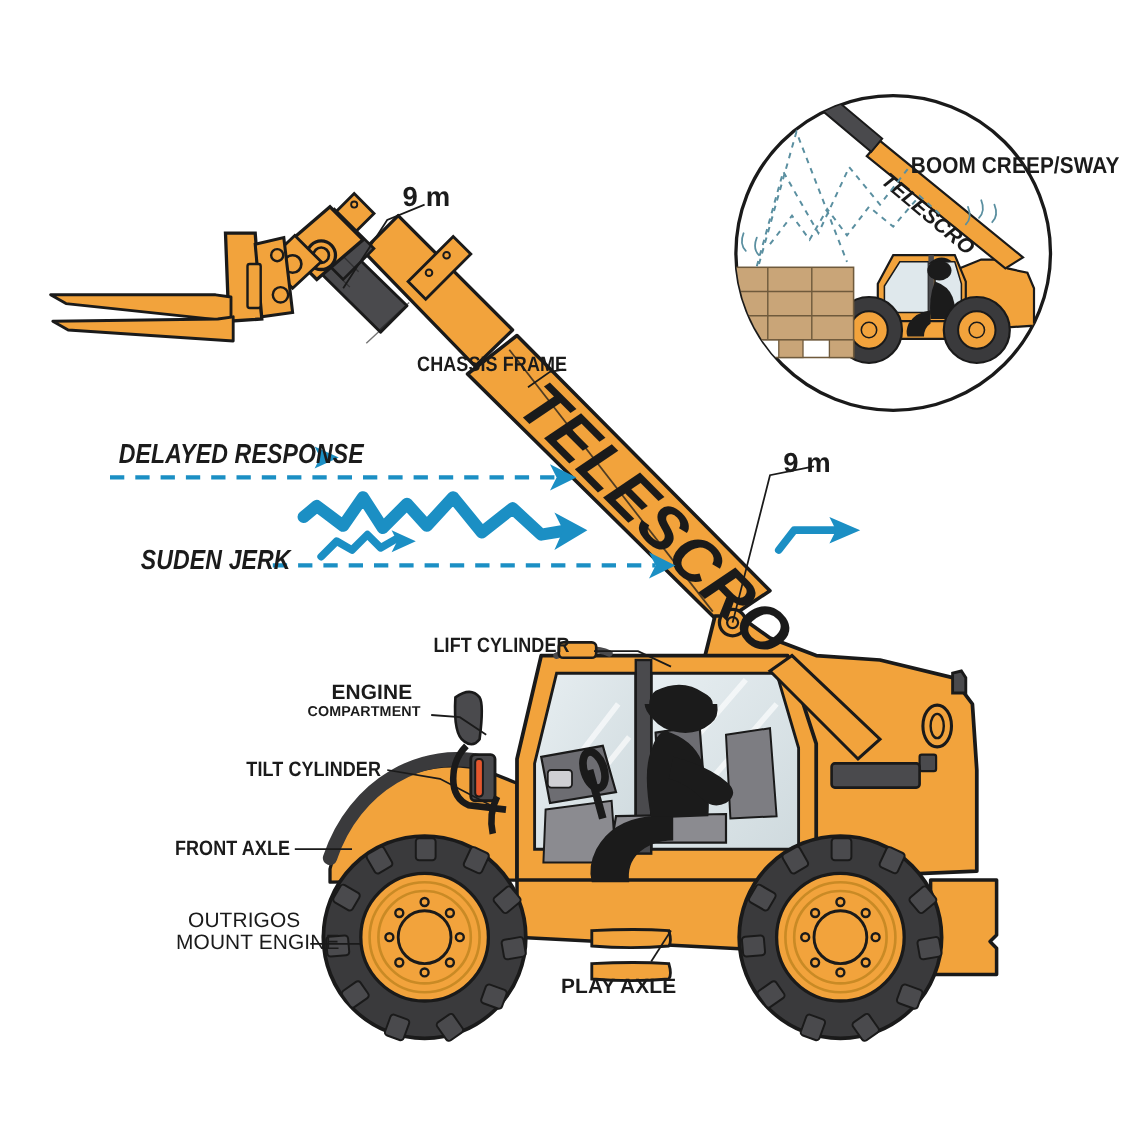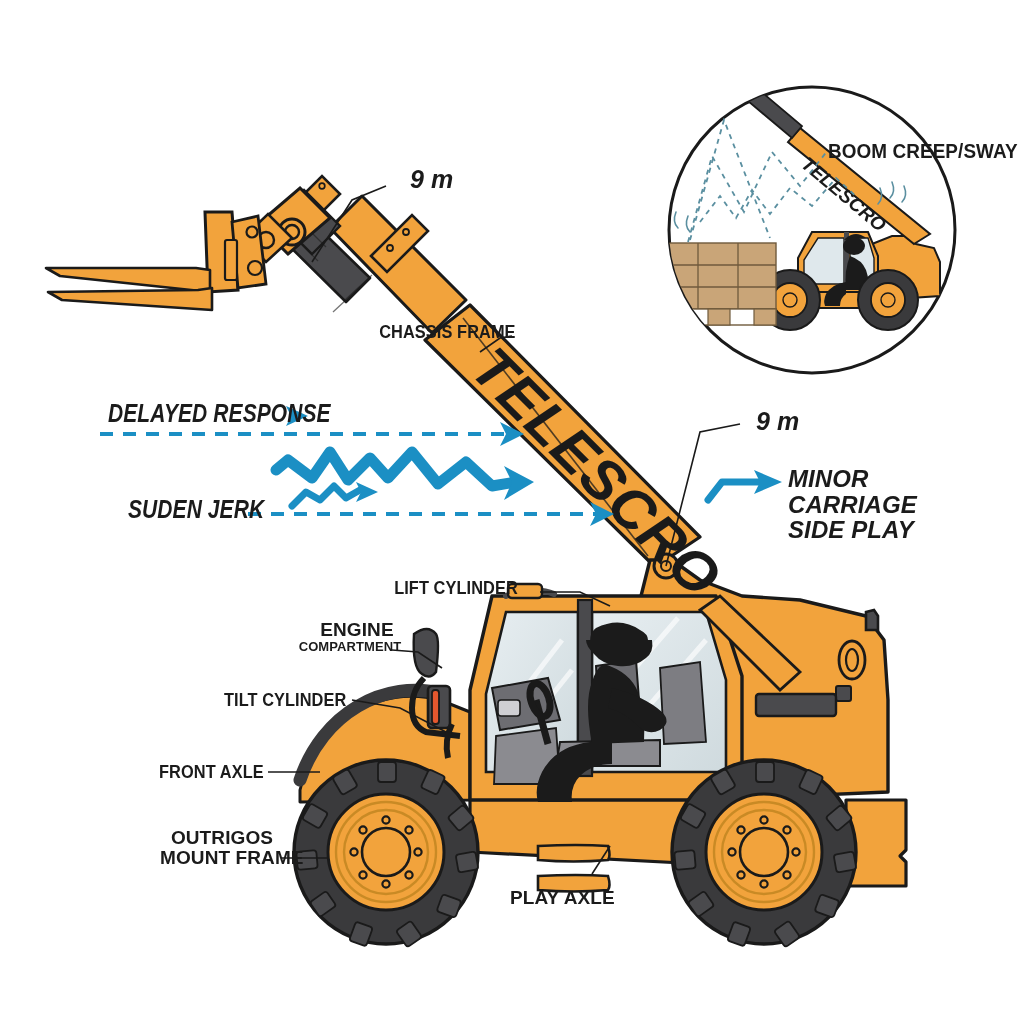--- a/index.html
+++ b/index.html
@@ -1,27 +1,27 @@
 <!DOCTYPE html>
 <html><head>
 <meta charset="utf-8">
 <title>Telehandler Diagram</title>
 <style>
   html,body{margin:0;padding:0;background:#ffffff;}
   body{width:1024px;height:1024px;overflow:hidden;
        font-family:"Liberation Sans","DejaVu Sans",sans-serif;}
   #stage{position:relative;width:1024px;height:1024px;background:#fff;}
   #stage svg{position:absolute;top:0;left:0;}
-  .lbl{position:absolute;font-weight:700;color:#1b1b1b;
+  .lbl{position:absolute;font-weight:400;color:#1b1b1b;
        letter-spacing:.1px;line-height:1.07;white-space:pre;}
   .lbl-cond{font-weight:700;transform:scaleX(.86);transform-origin:left top;}
   .lbl-cond-r{font-weight:700;transform:scaleX(.86);transform-origin:right top;}
   .ital{font-style:italic;font-weight:800;transform:scaleX(.84);transform-origin:left top;}
   .ital-r{font-style:italic;font-weight:800;}
-  .dim{font-style:italic;font-weight:800;margin-left:44px;}
+  .dim{font-weight:800;}
 </style>
 </head>
 <body>
 
 <div id="stage">
 
 <svg width="1024" height="1024" viewBox="0 0 1024 1024">
   <defs>
     <linearGradient id="glassg" x1="0" y1="0" x2="1" y2="1">
       <stop offset="0%" stop-color="#e7eef1"></stop>
@@ -335,41 +335,36 @@
   </g>
 </svg>
 
 <div class="lbl dim" style="left:366px;top:166px;font-size:25px;">9 m</div>
 <div class="lbl dim" style="left:712px;top:408px;font-size:25px;">9 m</div>
 
 <div class="lbl lbl-cond-r" style="right:508px;top:322px;font-size:19px;text-align:right;">CHASSIS FRAME</div>
 
 <div class="lbl lbl-cond-r" style="right:506px;top:578px;font-size:19px;text-align:right;">LIFT CYLINDER</div>
 
-<div style="position:absolute;left:307px;top:620px;width:100px;text-align:center;">
+<div style="position:absolute;left:288px;top:620px;width:100px;text-align:center;">
   <div class="lbl lbl-cond" style="position:static;font-size:19px;transform:none;">ENGINE</div>
   <div class="lbl lbl-cond" style="position:static;font-size:13px;transform:none;white-space:nowrap;margin-left:-14px;">COMPARTMENT</div>
 </div>
 
 <div class="lbl lbl-cond-r" style="right:678px;top:690px;font-size:19px;text-align:right;">TILT CYLINDER</div>
 
 <div class="lbl lbl-cond-r" style="right:760px;top:762px;font-size:19px;text-align:right;">FRONT AXLE</div>
 
 <div style="position:absolute;left:160px;top:828px;width:124px;text-align:center;">
   <div class="lbl" style="position:static;font-size:19px;">OUTRIGOS</div>
-  <div class="lbl" style="position:static;font-size:19px;white-space:nowrap;">MOUNT FRAME</div>
+  <div class="lbl" style="position:static;font-size:19px;white-space:nowrap;">MOUNT ENGINE</div>
 </div>
 
 <div class="lbl lbl-cond" style="left:510px;top:888px;font-size:19px;transform:none;">PLAY AXLE</div>
 
 <div class="lbl ital" style="left:108px;top:400px;font-size:25px;">DELAYED RESPONSE</div>
 
 <div class="lbl ital" style="left:128px;top:496px;font-size:25px;">SUDEN JERK</div>
 
-<div style="position:absolute;left:788px;top:466px;">
-  <div class="lbl ital-r" style="position:static;font-size:24px;">MINOR</div>
-  <div class="lbl ital-r" style="position:static;font-size:24px;">CARRIAGE</div>
-  <div class="lbl ital-r" style="position:static;font-size:24px;">SIDE PLAY</div>
+
+<div class="lbl lbl-cond" style="left:828px;top:140px;font-size:21px;transform:scaleX(.9);transform-origin:left top;">BOOM CREEP/SWAY</div>
+
 </div>
 
-<div class="lbl lbl-cond" style="left:828px;top:140px;font-size:21px;transform:scaleX(.9);transform-origin:left top;">BOOM CREEP/SWAY</div>
-
-</div>
-
 </body></html>

